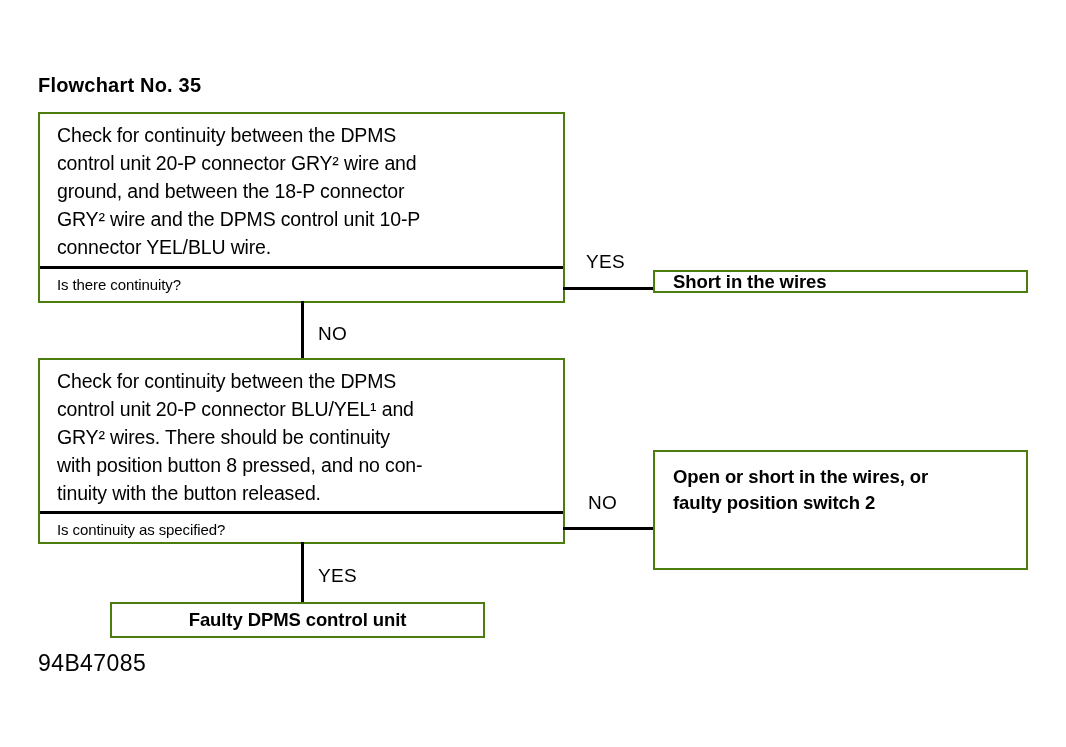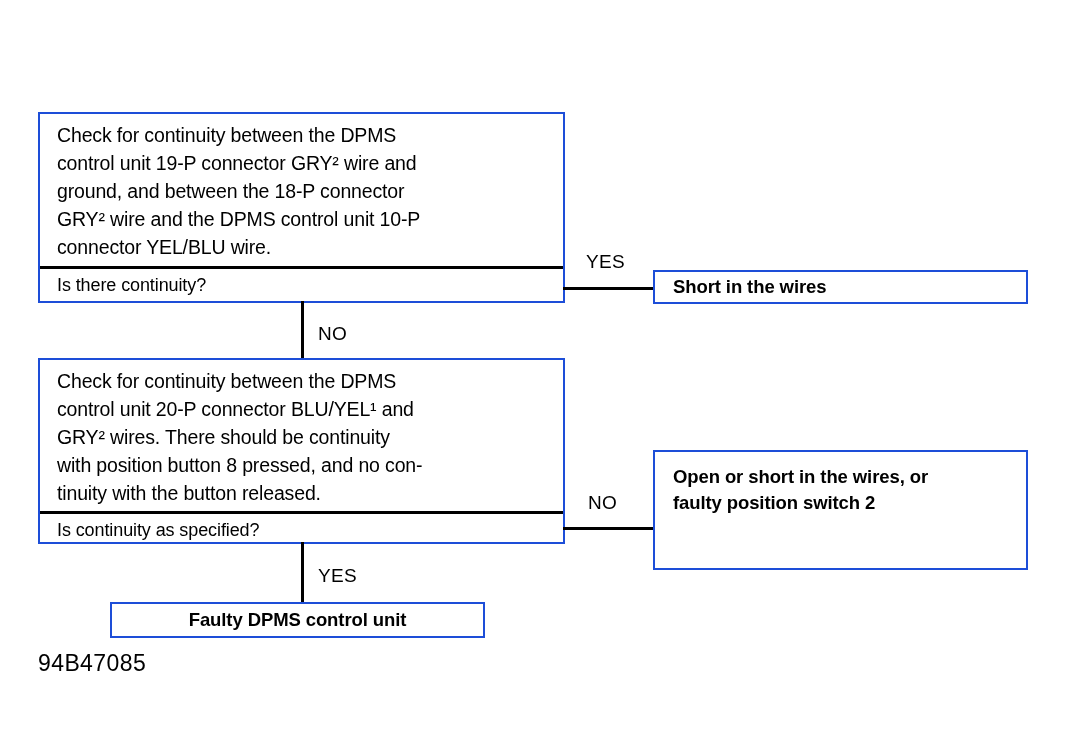--- a/index.html
+++ b/index.html
@@ -27,21 +27,21 @@
     font-size: 20px;
     font-weight: bold;
     letter-spacing: 0.2px;
     white-space: nowrap;
   }
 
   
   .node {
     position: absolute;
     box-sizing: border-box;
-    border: 2px solid #1d4ed8;
+    border: 2px solid #4d7c0f;
     background: #ffffff;
   }
 
   
   .decision {
     display: flex;
     flex-direction: column;
   }
   .decision .statement {
     flex: 1 1 auto;
@@ -50,21 +50,21 @@
     line-height: 28px;
     letter-spacing: -0.15px;
   }
   .decision .statement .ln {
     display: block;
     white-space: nowrap;
   }
   .decision .question {
     border-top: 3px solid #000000;
     padding: 4px 24px 4px 17px;
-    font-size: 18px;
+    font-size: 15px;
     line-height: 24px;
     white-space: nowrap;
     letter-spacing: -0.1px;
   }
 
   
   .result {
     display: flex;
     align-items: center;
     font-weight: bold;
@@ -111,36 +111,37 @@
     font-size: 23px;
     letter-spacing: 0.4px;
     white-space: nowrap;
   }
 </style>
 </head>
 <body>
 
 <div id="page">
 
+  <div class="chart-title">Flowchart No. 35</div>
 
   <div class="node decision" style="left:38px; top:112px; width:527px; height:191px;">
     <div class="statement">
       <span class="ln">Check for continuity between the DPMS</span>
-      <span class="ln">control unit 19-P connector GRY² wire and</span>
+      <span class="ln">control unit 20-P connector GRY² wire and</span>
       <span class="ln">ground, and between the 18-P connector</span>
       <span class="ln">GRY² wire and the DPMS control unit 10-P</span>
       <span class="ln">connector YEL/BLU wire.</span>
     </div>
     <div class="question">Is there continuity?</div>
   </div>
 
   <div class="conn-h" style="left:563px; top:287px; width:92px;"></div>
   <div class="branch-label" style="left:586px; top:251px;">YES</div>
 
-  <div class="node result" style="left:653px; top:270px; width:375px; height:34px;">
+  <div class="node result" style="left:653px; top:270px; width:375px; height:23px;">
     <span class="rl">Short in the wires</span>
   </div>
 
   <div class="conn-v" style="left:301px; top:301px; height:58px;"></div>
   <div class="branch-label" style="left:318px; top:323px;">NO</div>
 
   <div class="node decision" style="left:38px; top:358px; width:527px; height:186px;">
     <div class="statement">
       <span class="ln">Check for continuity between the DPMS</span>
       <span class="ln">control unit 20-P connector BLU/YEL¹ and</span>

